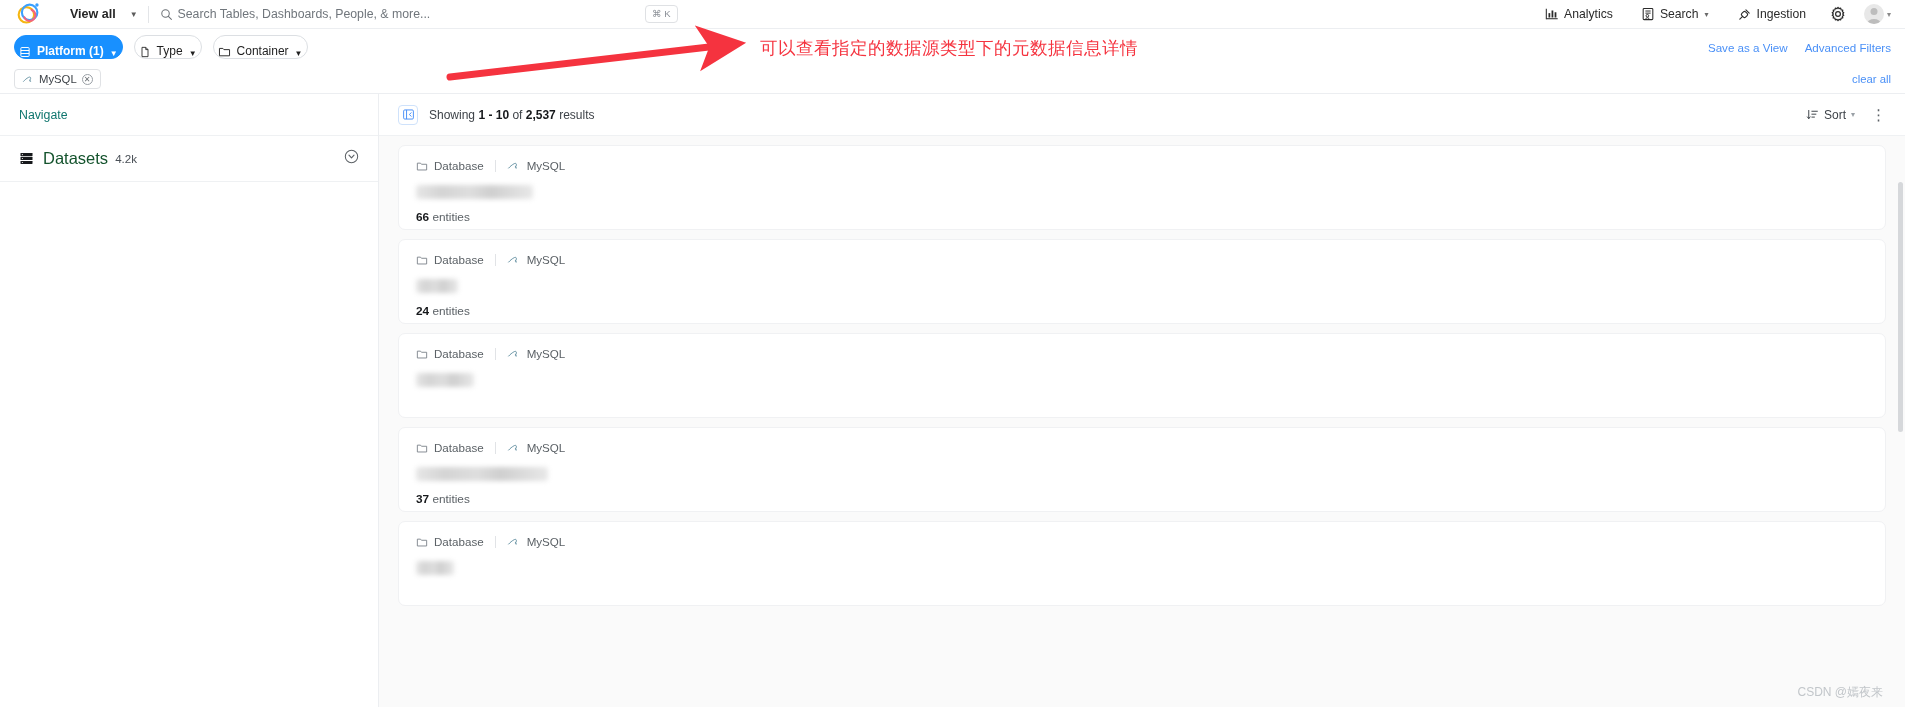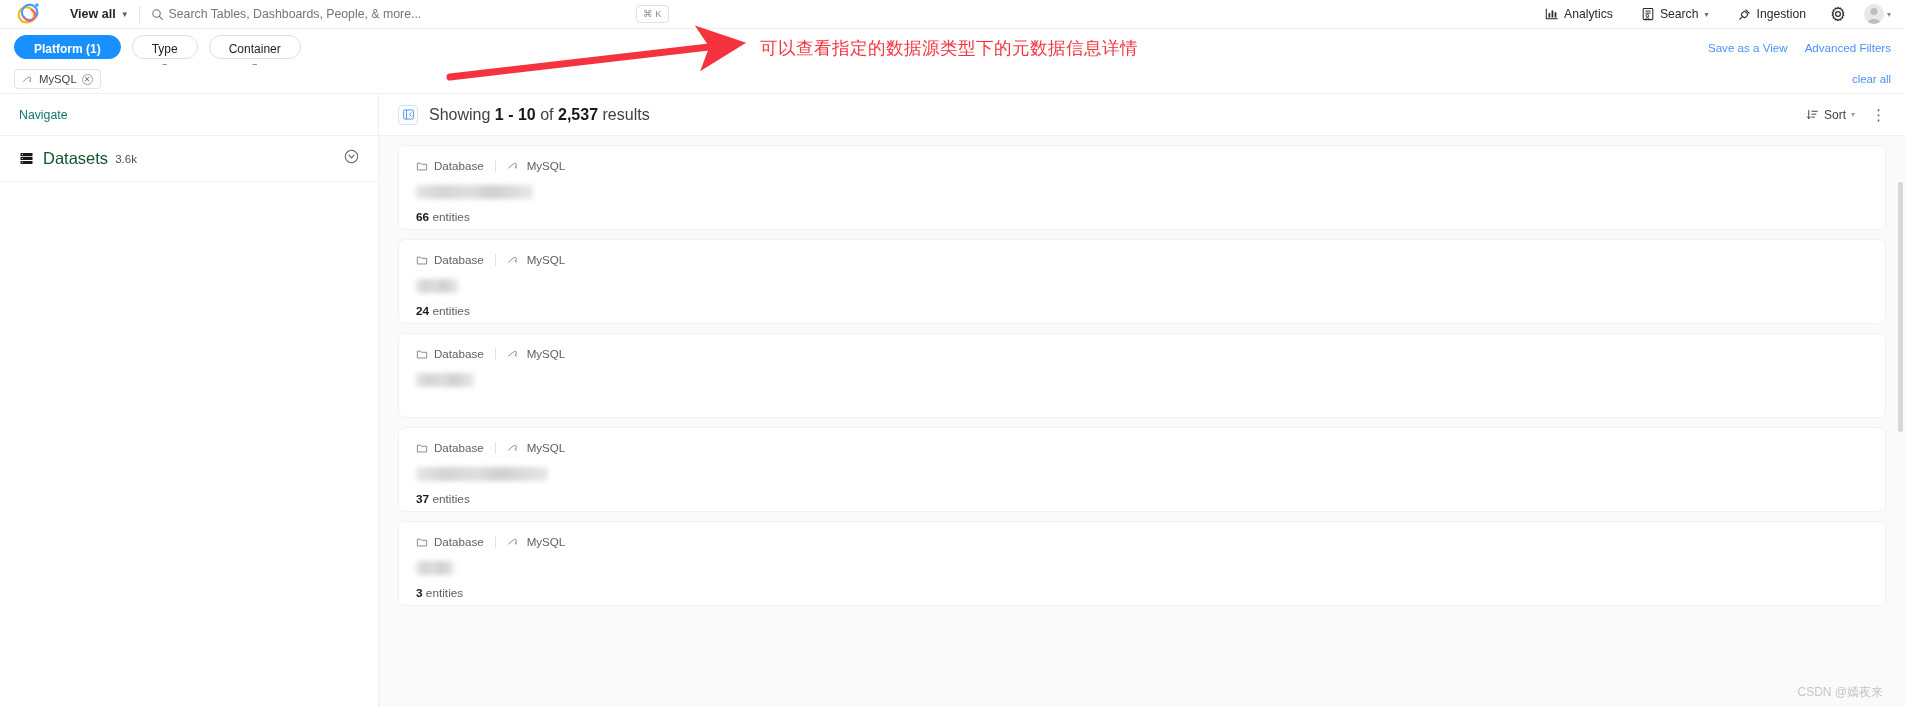--- a/index.html
+++ b/index.html
@@ -18,21 +18,21 @@
     border-bottom: 1px solid #eceef1;
     background: #fff;
     position: relative;
   }
   .logo-wrap {
     width: 56px; display: flex; align-items: center; justify-content: center;
   }
   .logo { width: 26px; height: 26px; display:block; }
 
   .viewall {
-    display: flex; align-items: center; gap: 5px;
+    display: flex; align-items: center; gap: 14px;
     font-size: 12.5px; font-weight: bold; color: #262626;
     padding: 0 10px 0 14px; height: 100%;
   }
   .viewall .caret { font-size: 8px; color: #5c5c5c; }
 
   .divider-v { width: 1px; height: 17px; background: #e3e5e8; }
 
   .search-wrap {
     flex: 0 0 auto;
     width: 524px;
@@ -92,27 +92,26 @@
 
   
   .filterbar {
     height: 36px;
     display: flex; align-items: center;
     padding: 0 14px 0 14px;
     background: #fff;
     position: relative;
   }
   .pill {
-    display: inline-flex; align-items: center; gap: 6px;
-    height: 24px; padding: 0 19px;
+    display: inline-flex; align-items: flex-end; gap: 6px;
+    height: 24px; padding: 0 4px;
     border: 1px solid #dcdfe3; border-radius: 30px;
     font-size: 12px; color: #1f1f1f; background: #fff;
     margin-right: 11px;
     white-space: nowrap;
-    flex-direction: column;
   }
   .pill.active {
     background: #1890ff; border-color: #1890ff; color: #fff; font-weight: bold;
   }
   .pill .caret { font-size: 8px; }
   .pill svg { display:block; }
 
   .filter-links {
     margin-left: auto; display: flex; align-items: center; gap: 17px;
   }
@@ -201,21 +200,21 @@
     padding: 0 19px 0 19px;
     border-bottom: 1px solid #eff1f3;
     flex: 0 0 42px;
   }
   .collapse-btn {
     width: 20px; height: 20px;
     border: 1px solid #cfe2fb; border-radius: 4px;
     display: flex; align-items: center; justify-content: center;
     margin-right: 11px; background: #fff;
   }
-  .showing { font-size: 16px; color: #3d4248; white-space: nowrap; }
+  .showing { font-size: 12px; color: #3d4248; white-space: nowrap; }
   .showing b { color: #17191c; font-weight: bold; }
   .head-right { margin-left: auto; display: flex; align-items: center; gap: 16px; }
   .sort-ctl {
     display: flex; align-items: center; gap: 5px;
     font-size: 12px; color: #3d4248;
   }
   .sort-ctl .caret { font-size: 8px; color: #9aa0a6; }
   .dots { font-size: 15px; color: #5c6166; letter-spacing: 0; line-height: 8px; }
 
   .results-scroll {
@@ -395,21 +394,21 @@
     <div class="ds-row">
       <svg class="ds-icon" width="15" height="15" viewBox="0 0 16 16">
         <rect x="1.6" y="2.2" width="12.8" height="3.3" rx="0.5" fill="#17191c"></rect>
         <rect x="1.6" y="6.4" width="12.8" height="3.3" rx="0.5" fill="#17191c"></rect>
         <rect x="1.6" y="10.6" width="12.8" height="3.3" rx="0.5" fill="#17191c"></rect>
         <circle cx="3.6" cy="3.85" r="0.6" fill="#ffffff"></circle>
         <circle cx="3.6" cy="8.05" r="0.6" fill="#ffffff"></circle>
         <circle cx="3.6" cy="12.25" r="0.6" fill="#ffffff"></circle>
       </svg>
       <span class="ds-label">Datasets</span>
-      <span class="ds-count">3.6k</span>
+      <span class="ds-count">4.2k</span>
       <span class="ds-chevron">
         <svg width="15" height="15" viewBox="0 0 16 16">
           <circle cx="8" cy="8" r="6.6" fill="none" stroke="#5c6166" stroke-width="1.1"></circle>
           <path d="M5.3 6.6 L8 9.5 L10.7 6.6" fill="none" stroke="#5c6166" stroke-width="1.2" stroke-linecap="round" stroke-linejoin="round"></path>
         </svg>
       </span>
     </div>
   </div>
 
   <div class="main">
@@ -550,24 +549,20 @@
           <span class="meta-div"></span>
           <span class="plat">
             <svg width="13" height="13" viewBox="0 0 16 16">
               <path d="M2 11.2 C4 9 6.2 7.2 8.4 6 C9.6 5.3 10.6 5.2 11.2 5.8 C11.9 6.6 11.6 8.2 10.6 9.6" fill="none" stroke="#5b8a9c" stroke-width="1.15" stroke-linecap="round"></path>
               <path d="M10.2 9.6 l0.9 0.5 M10.5 10.8 l1.1 0.3" stroke="#5b8a9c" stroke-width="1.05" stroke-linecap="round"></path>
             </svg>
             <span>MySQL</span>
           </span>
         </div>
         <div class="redacted" style="width:38px"></div>
-        <div class="entities">
-          <b>3</b>
-          <span>entities</span>
-        </div>
       </div>
 
       <div class="scrollbar"></div>
       <div class="watermark">CSDN @嫣夜来</div>
     </div>
   </div>
 </div>
 
 <div class="annotation">
   <svg width="1905" height="707" style="position:absolute;left:0;top:0">

